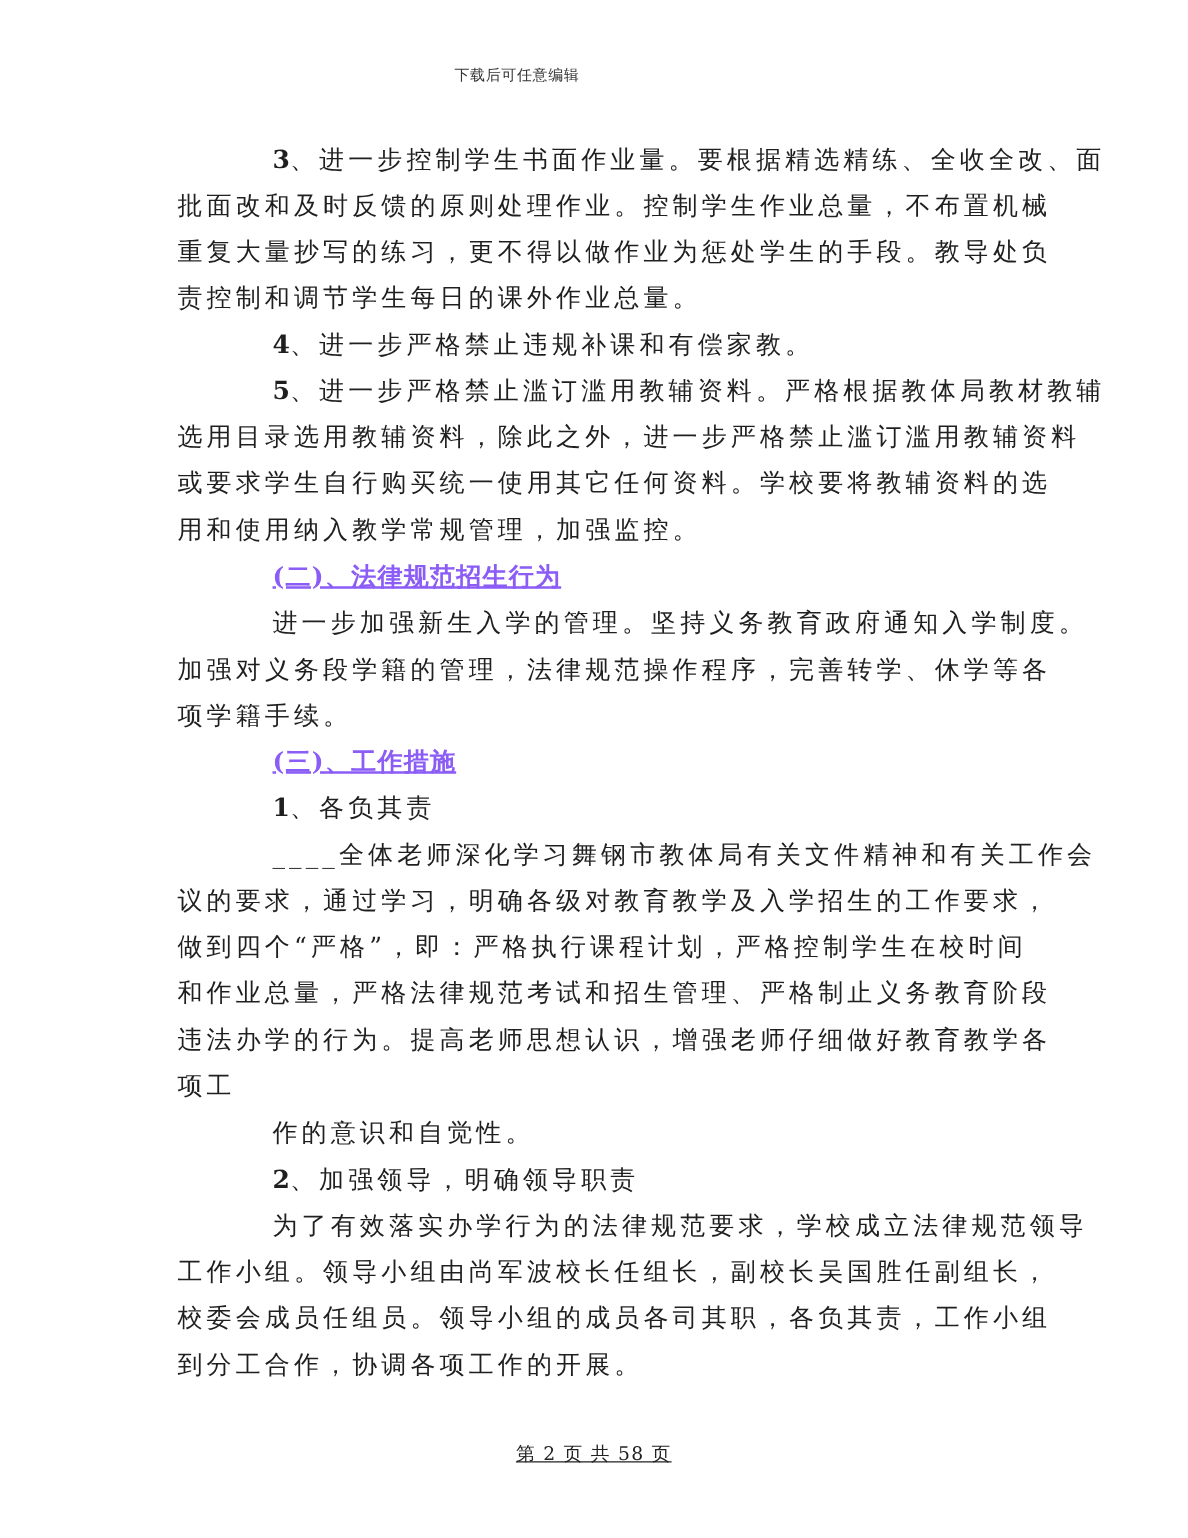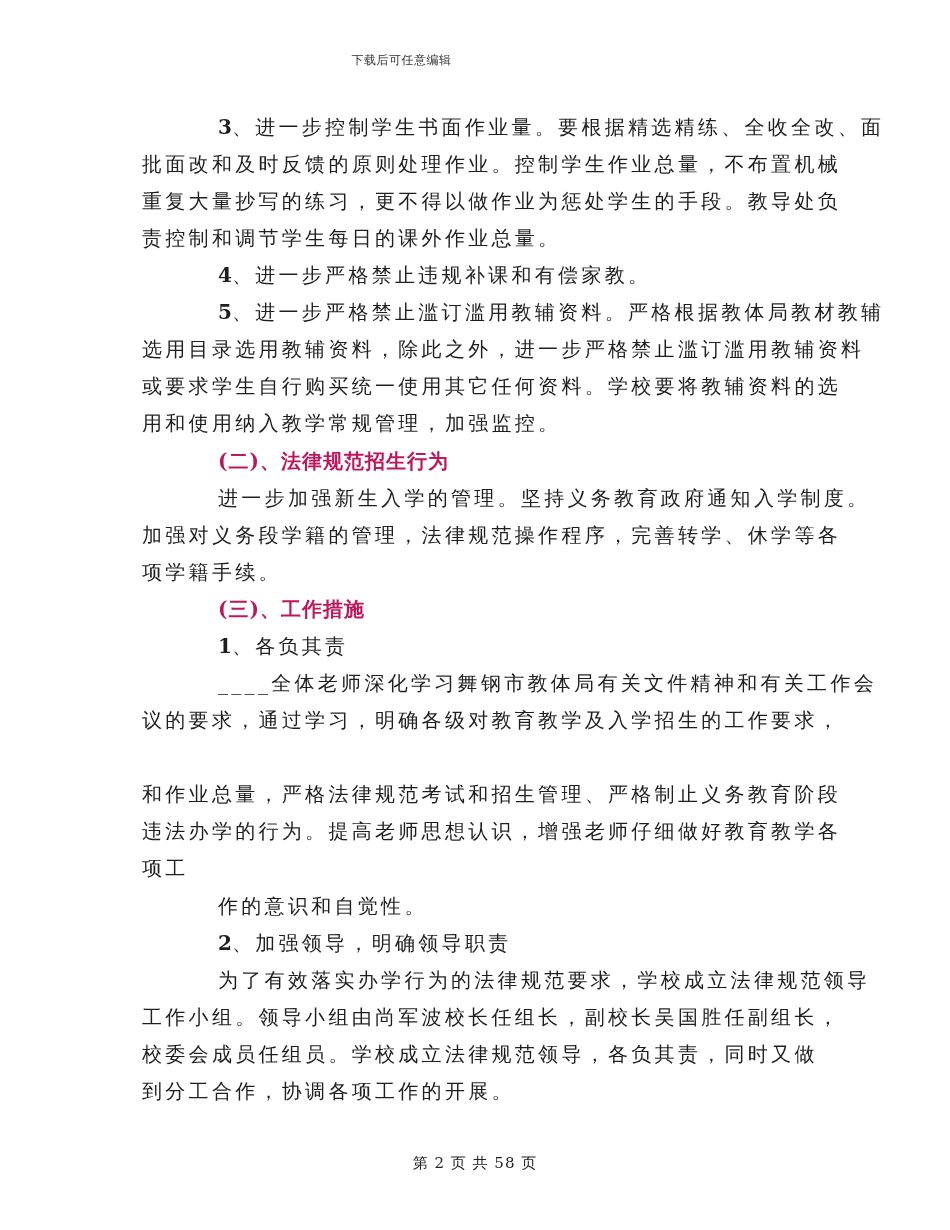--- a/index.html
+++ b/index.html
@@ -18,54 +18,56 @@
     .page {
       position: absolute;
       left: 0; top: 0;
       width: 950px;
       height: 1230px;
       background: #ffffff;
     }
     .header {
       position: absolute;
       top: 52px;
-      left: 0;
+      left: 12px;
       width: 803px;
       text-align: center;
       font-size: 12px;
       color: #333333;
       font-family: "DejaVu Sans", "Liberation Sans", sans-serif;
       letter-spacing: 0.5px;
     }
     .footer {
       position: absolute;
       top: 1154px;
       left: 0;
       width: 950px;
       text-align: center;
       font-size: 15px;
       color: #222222;
       letter-spacing: 1px;
+      text-decoration: underline;
     }
     .line {
       position: absolute;
       left: 142px;
       width: 680px;
       font-size: 20px;
       line-height: 30px;
       height: 30px;
       white-space: nowrap;
       letter-spacing: 3.3px;
       color: #1f1f1f;
     }
     .indent { left: 186px; margin-left: 32px; }
     .heading {
       font-weight: bold;
       letter-spacing: 1px;
-      color: #be185d;
+      color: #8b5cf6;
+      text-decoration: underline;
     }
     .num { font-weight: bold; letter-spacing: 0; }
   </style>
 </head>
 <body>
 
 <div class="page">
 
   <div class="header">下载后可任意编辑</div>
 
@@ -84,25 +86,26 @@
   <div class="line indent heading" style="top:446px">(二)、法律规范招生行为</div>
   <div class="line indent" style="top:483px">进一步加强新生入学的管理。坚持义务教育政府通知入学制度。</div>
   <div class="line" style="top:520px">加强对义务段学籍的管理，法律规范操作程序，完善转学、休学等各</div>
   <div class="line" style="top:557px">项学籍手续。</div>
 
   <div class="line indent heading" style="top:594px">(三)、工作措施</div>
 
   <div class="line indent" style="top:631px"><span class="num">1</span><span>、各负其责</span></div>
   <div class="line indent" style="top:668px">____全体老师深化学习舞钢市教体局有关文件精神和有关工作会</div>
   <div class="line" style="top:705px">议的要求，通过学习，明确各级对教育教学及入学招生的工作要求，</div>
+  <div class="line" style="top:742px">做到四个“严格”，即：严格执行课程计划，严格控制学生在校时间</div>
   <div class="line" style="top:779px">和作业总量，严格法律规范考试和招生管理、严格制止义务教育阶段</div>
   <div class="line" style="top:816px">违法办学的行为。提高老师思想认识，增强老师仔细做好教育教学各</div>
   <div class="line" style="top:853px">项工</div>
   <div class="line indent" style="top:891px">作的意识和自觉性。</div>
 
   <div class="line indent" style="top:928px"><span class="num">2</span><span>、加强领导，明确领导职责</span></div>
   <div class="line indent" style="top:965px">为了有效落实办学行为的法律规范要求，学校成立法律规范领导</div>
   <div class="line" style="top:1002px">工作小组。领导小组由尚军波校长任组长，副校长吴国胜任副组长，</div>
-  <div class="line" style="top:1039px">校委会成员任组员。学校成立法律规范领导，各负其责，同时又做</div>
+  <div class="line" style="top:1039px">校委会成员任组员。领导小组的成员各司其职，各负其责，工作小组</div>
   <div class="line" style="top:1076px">到分工合作，协调各项工作的开展。</div>
 
   <div class="footer">第 2 页 共 58 页</div>
 </div>
 
 </body></html>

